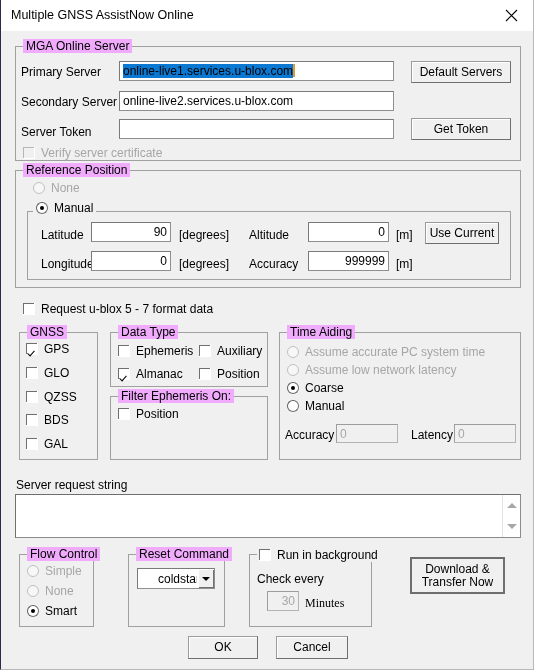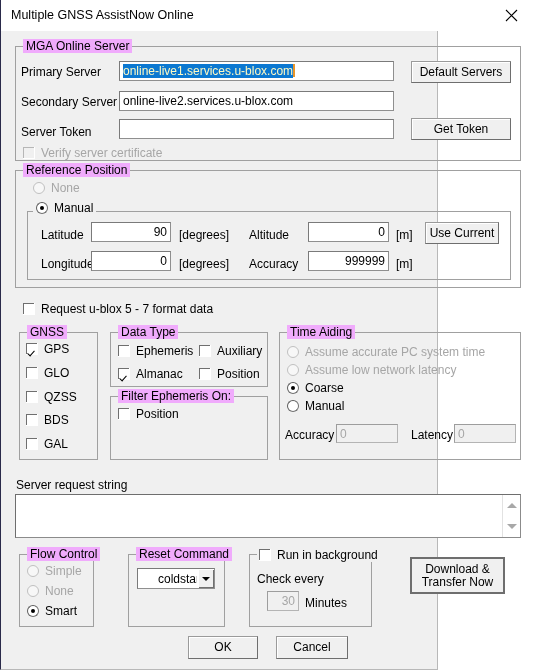--- a/index.html
+++ b/index.html
@@ -10,21 +10,21 @@
     width: 534px; height: 670px;
     font-family: "Liberation Sans", sans-serif;
     font-size: 12px;
     color: #000000;
     overflow: hidden;
     position: relative;
   }
   .window {
     position: absolute;
     left: 0; top: 0;
-    width: 438px; height: 670px;
+    width: 534px; height: 670px;
     background: #f0f0f0;
     box-sizing: border-box;
     border-left: 1px solid #2a2a4a;
     border-right: 1px solid #b8b8b8;
     border-bottom: 1px solid #b8b8b8;
   }
   
   .titlebar {
     position: absolute; left: 0; top: 0;
     width: 532px; height: 31px;
@@ -85,21 +85,21 @@
   .tf.num { text-align: right; }
   .tf.dis {
     background: #f0f0f0;
     color: #a6a6a6;
     border: 1px solid #b4b4b4;
     border-top-color: #9d9d9d;
     border-left-color: #9d9d9d;
   }
   .tf .sel {
     background: #0b78d1;
-    color: #fef9c3;
+    color: #000000;
   }
   .tf .caret {
     display: inline-block;
     width: 2px;
     background: #e8952a;
     vertical-align: -2px;
     height: 13px;
   }
 
   .btn {
@@ -475,21 +475,21 @@
   </div>
 
   <div class="group" style="left:248px; top:554px; width:123px; height:73px;">
   </div>
   <div class="cb" style="left:256px; top:548px; background:#f0f0f0; padding:0 2px;">
     <span class="box"></span>
     <span class="ctext">Run in background</span>
   </div>
   <div class="lbl" style="left:256px; top:572px;">Check every</div>
   <div class="tf dis num" style="left:266px; top:591px; width:32px; height:20px;">30</div>
-  <div class="lbl" style="left:304px; top:596px;">Minutes</div>
+  <div class="lbl" style="left:304px; top:596px;font-family:Liberation Serif, serif;">Minutes</div>
 
   <div class="btn defaultbtn" style="left:409px; top:557px; width:95px; height:37px; flex-direction:column;">
     <span>Download &amp;</span>
     <span>Transfer Now</span>
   </div>
 
   <div class="btn" style="left:187px; top:636px; width:70px; height:23px;">OK</div>
   <div class="btn" style="left:275px; top:636px; width:72px; height:23px;">Cancel</div>
 
 </div>

